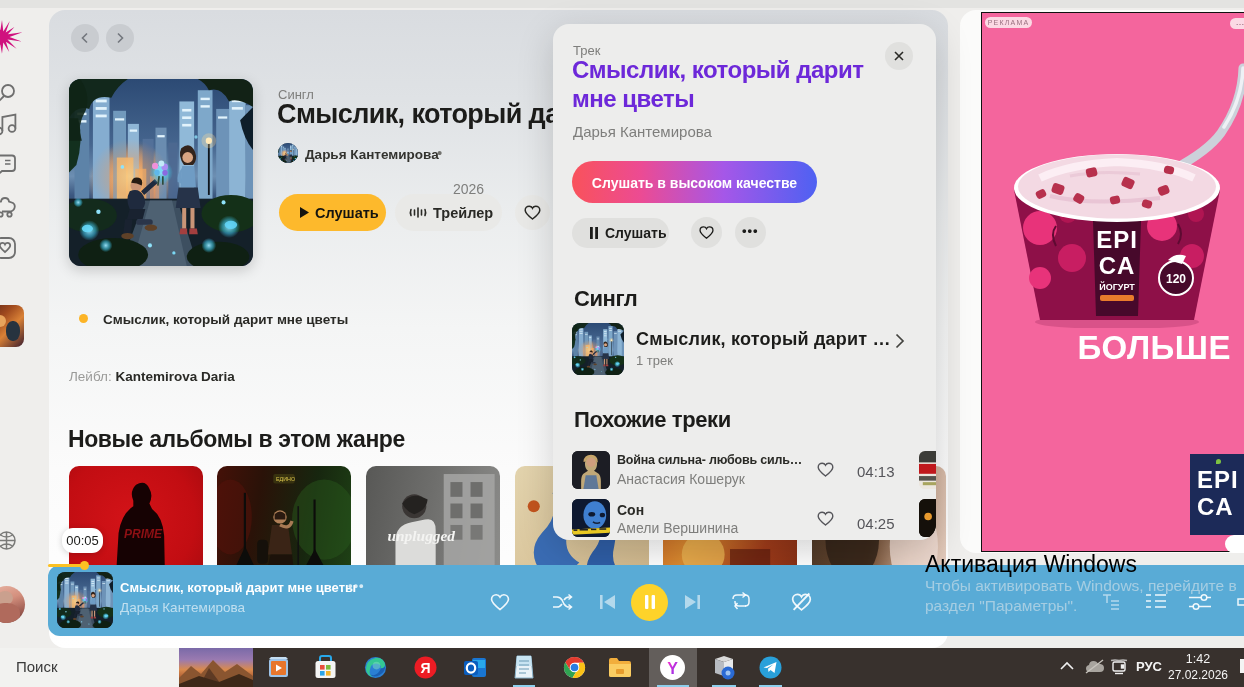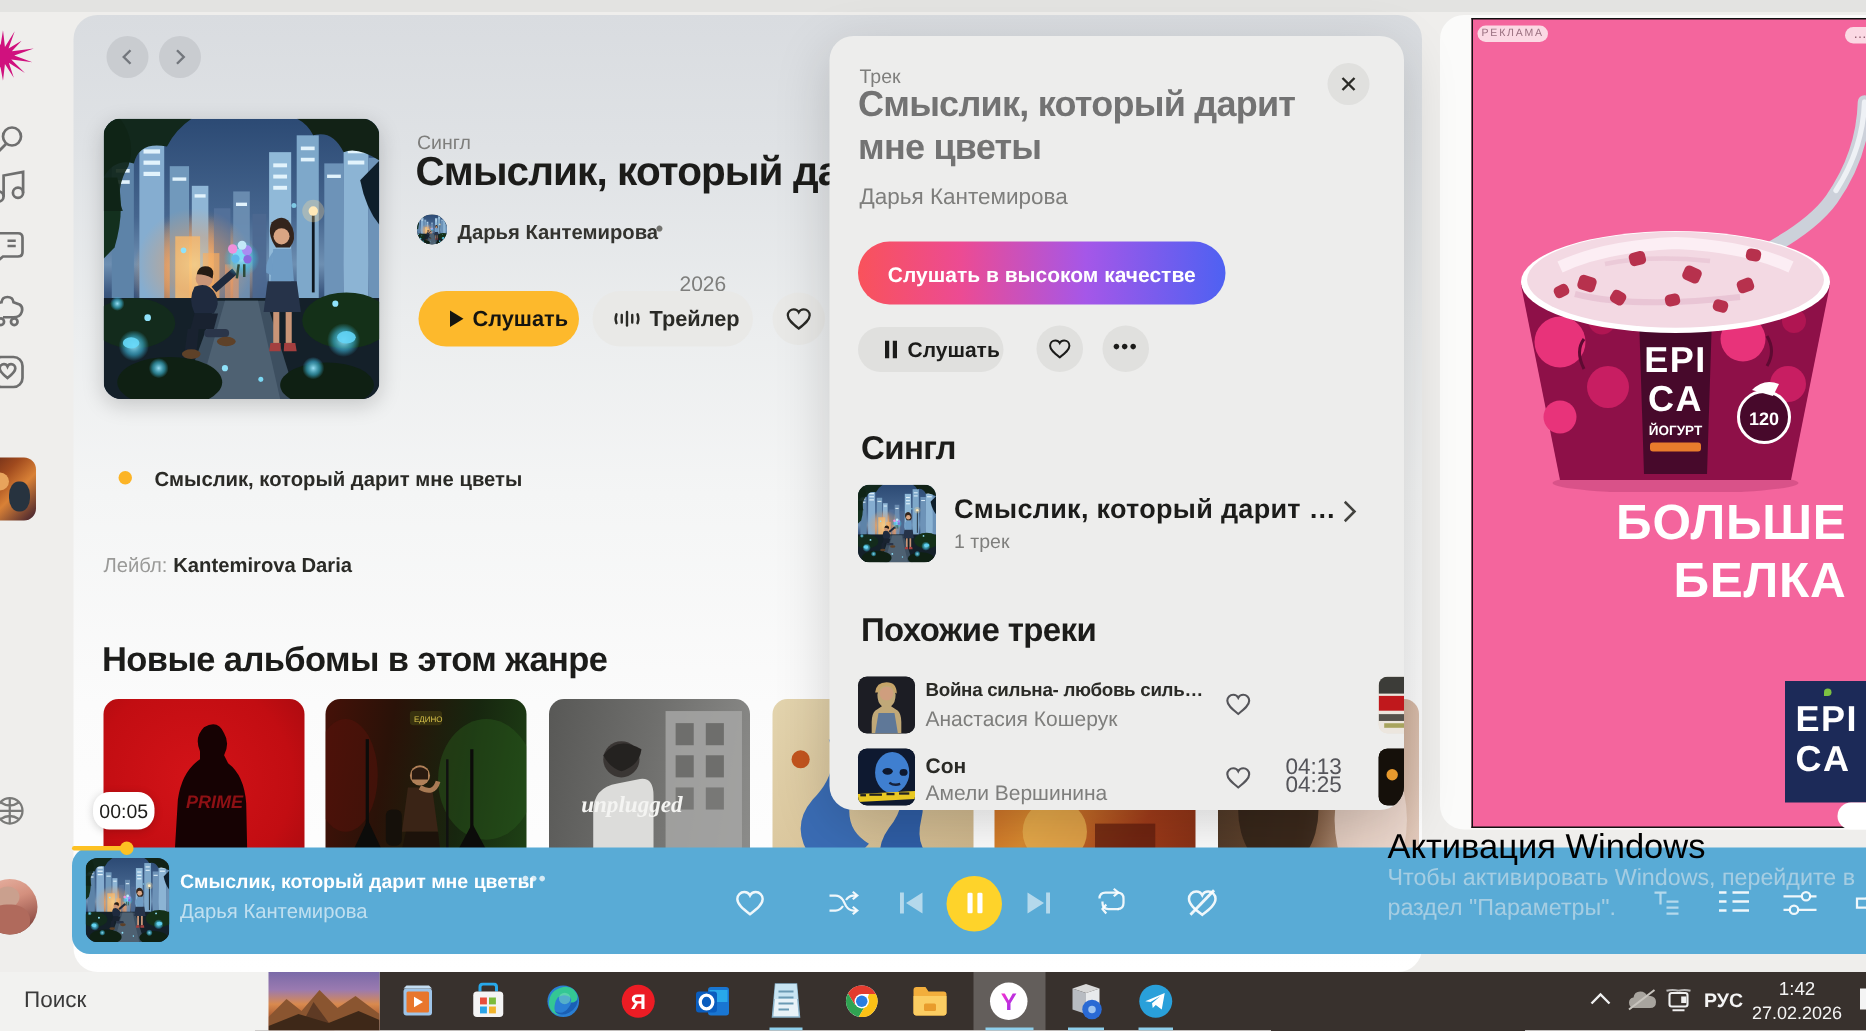--- a/index.html
+++ b/index.html
@@ -308,21 +308,21 @@
   </div>
 </div>
 
 <div class="abs" id="popup" style="left:553px;top:24px;width:383px;height:516px;border-radius:16px;
   background:#ededec;box-shadow:0 10px 36px rgba(0,0,0,0.17);overflow:hidden;z-index:5;">
   <div class="abs" style="left:332px;top:18px;width:28px;height:28px;border-radius:50%;background:#e0e0de;"></div>
   <svg class="abs" style="left:341px;top:27px;" width="10" height="10" viewBox="0 0 10 10" stroke="#2a2a26" stroke-width="1.6" fill="none">
       <path d="M1 1 L9 9 M9 1 L1 9"></path>
     </svg>
   <div class="abs" style="left:20px;top:19px;font-size:13px;color:#7e7e7c;">Трек</div>
-  <div class="abs" style="left:19px;top:31px;font-size:24px;font-weight:bold;letter-spacing:-0.5px;color:#737373;line-height:29px;">Смыслик, который дарит<br>мне цветы</div>
+  <div class="abs" style="left:19px;top:31px;font-size:24px;font-weight:bold;letter-spacing:-0.5px;color:#6d28d9;line-height:29px;">Смыслик, который дарит<br>мне цветы</div>
   <div class="abs" style="left:20px;top:99px;font-size:15px;color:#7e7e7c;">Дарья Кантемирова</div>
   <div class="abs" style="left:19px;top:137px;width:245px;height:42px;border-radius:21px;background:linear-gradient(90deg,#f9525b 0%,#ec4b93 28%,#a557e8 62%,#4e61f2 100%);"></div>
   <div class="abs" style="left:19px;top:151px;width:245px;text-align:center;font-size:14px;font-weight:bold;color:#fff;">Слушать в высоком качестве</div>
   <div class="abs" style="left:19px;top:194px;width:97px;height:30px;border-radius:15px;background:#e0e0de;"></div>
   <svg class="abs" style="left:36px;top:203px;" width="10" height="12" viewBox="0 0 10 12">
       <rect x="1" y="0" width="2.8" height="12" fill="#1c1c1a"></rect>
       <rect x="6.2" y="0" width="2.8" height="12" fill="#1c1c1a"></rect>
     </svg>
   <div class="abs" style="left:52px;top:201px;font-size:14px;font-weight:bold;color:#1c1c1a;">Слушать</div>
   <div class="abs" style="left:138px;top:193px;width:31px;height:31px;border-radius:50%;background:#e0e0de;"></div>
@@ -351,21 +351,21 @@
       <path d="M30 28 Q32 10 50 10 Q68 10 68 30 L64 28 Q62 16 50 16 Q38 16 36 28 Z" fill="#c6a468"></path>
       <circle cx="50" cy="30" r="12" fill="#cf9e7e"></circle>
       <path d="M36 64 L64 64 L70 100 L30 100 Z" fill="#5f7898"></path>
     </svg>
   </div>
   <div class="abs" style="left:64px;top:429px;font-size:12.5px;letter-spacing:-0.2px;font-weight:bold;color:#2a2a26;white-space:nowrap;">Война сильна- любовь силь…</div>
   <div class="abs" style="left:64px;top:447px;font-size:14px;color:#7e7e7c;">Анастасия Кошерук</div>
   <svg class="abs" style="left:263px;top:437px;" width="19" height="17" viewBox="0 0 19 17" fill="none" stroke="#55555a" stroke-width="1.4">
     <path d="M9.5 15 C5.5 11.9 2.2 9.3 2.2 6.2 C2.2 3.9 4 2.2 6.2 2.2 C7.6 2.2 8.9 3 9.5 4.2 C10.1 3 11.4 2.2 12.8 2.2 C15 2.2 16.8 3.9 16.8 6.2 C16.8 9.3 13.5 11.9 9.5 15Z"></path>
   </svg>
-  <div class="abs" style="left:304px;top:439px;font-size:15px;color:#55555a;margin-top:40px;">04:13</div>
+  <div class="abs" style="left:304px;top:439px;font-size:15px;color:#55555a;">04:13</div>
 
   <div class="abs" style="left:19px;top:475px;width:38px;height:38px;border-radius:6px;overflow:hidden;background:#0c1524;">
     <svg width="38" height="38" viewBox="0 0 100 100" preserveAspectRatio="none">
       <rect width="100" height="100" fill="#0e1930"></rect>
       <ellipse cx="60" cy="42" rx="30" ry="36" fill="#3f7fd0"></ellipse>
       <ellipse cx="52" cy="40" rx="9" ry="6" fill="#0e1930"></ellipse>
       <ellipse cx="80" cy="42" rx="7" ry="6" fill="#0e1930"></ellipse>
       <path d="M55 60 Q64 66 74 62" stroke="#16223c" stroke-width="4" fill="none"></path>
       <rect x="0" y="74" width="100" height="14" fill="#e8c822" transform="skewY(-3) translate(0,6)"></rect>
       <rect x="4" y="80" width="10" height="4" fill="#222"></rect>
@@ -449,21 +449,20 @@
       <rect x="112" y="30" width="12" height="10" rx="3" transform="rotate(24 118 35)"></rect>
       <rect x="148" y="38" width="11" height="9" rx="3" transform="rotate(-20 153 42)"></rect>
       <rect x="64" y="46" width="10" height="9" rx="3" transform="rotate(30 69 50)"></rect>
       <rect x="100" y="48" width="10" height="8" rx="3" transform="rotate(-12 105 52)"></rect>
       <rect x="154" y="18" width="10" height="8" rx="3" transform="rotate(10 159 22)"></rect>
       <rect x="26" y="42" width="10" height="8" rx="3" transform="rotate(-26 31 46)"></rect>
       <rect x="132" y="52" width="10" height="8" rx="3" transform="rotate(16 137 56)"></rect>
     </g>
   </svg>
   <div class="abs" style="right:13px;top:316px;font-size:33px;font-weight:bold;color:#fff;letter-spacing:0.5px;">БОЛЬШЕ</div>
-  <div class="abs" style="right:13px;top:355px;font-size:33px;font-weight:bold;color:#fff;letter-spacing:0.5px;">БЕЛКА</div>
   <div class="abs" style="left:208px;top:441px;width:55px;height:81px;background:#1c2a58;">
     <div class="abs" style="left:7px;top:12px;font-size:24px;font-weight:bold;color:#fff;letter-spacing:1px;line-height:27px;">EPI<br>CA</div>
     <div class="abs" style="left:26px;top:5px;width:5px;height:5px;border-radius:50% 50% 50% 0;background:#7dc242;"></div>
   </div>
   <div class="abs" style="left:243px;top:522px;width:20px;height:18px;border-radius:9px 0 0 9px;background:#fff;font-size:12px;color:#2a2a26;text-align:right;line-height:18px;padding-left:27px;">02</div>
 </div>
 
 <div class="abs" id="wm1" style="left:925px;top:551px;font-size:23px;color:#000000;z-index:9;">Активация Windows</div>
 <div class="abs" style="left:925px;top:577px;font-size:15.5px;color:rgba(228,233,237,0.55);z-index:9;">Чтобы активировать Windows, перейдите в</div>
 <div class="abs" style="left:925px;top:597px;font-size:15.5px;color:rgba(228,233,237,0.55);z-index:9;">раздел "Параметры".</div>

